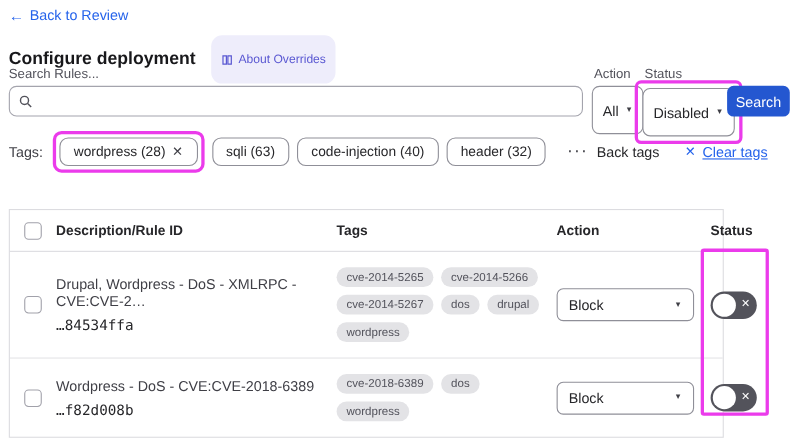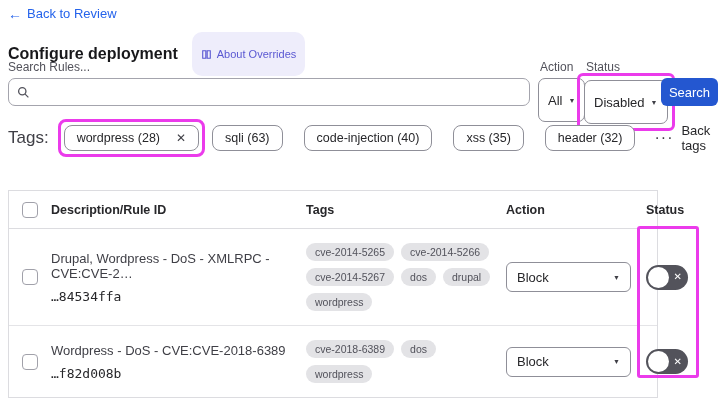--- a/index.html
+++ b/index.html
@@ -30,25 +30,25 @@
   .caret { font-size:7px; color:#3f3f46; }
   .action-dd { position:absolute; left:538px; top:78px; }
   .status-highlight { position:absolute; left:577px; top:73px; padding:4px;
     border:3px solid #eb3beb; border-radius:6px; }
   .search-btn { position:absolute; left:661px; top:78px; width:57px; height:28px;
     background:#2457d0; color:#fff; border:none; border-radius:6px; font-size:13px;
     font-family:"Liberation Sans", sans-serif; cursor:pointer; }
 
   
   .tags-row { position:absolute; left:8px; top:119px; display:flex; align-items:center; gap:7px; }
-  .tags-label { font-size:17px; color:#3f3f46; margin-right:2px; }
+  .tags-label { font-size:13px; color:#3f3f46; margin-right:2px; }
   .filter-pill { border:1px solid #8f8f98; border-radius:8px; background:#fff; font-size:12.5px;
     color:#27272a; padding:5px 12px; white-space:nowrap; cursor:pointer; }
   .selected-highlight { border:3px solid #eb3beb; border-radius:8px; padding:3px; }
-  .selected-pill { display:flex; align-items:flex-end; gap:16px; }
+  .selected-pill { display:flex; align-items:flex-end; gap:6px; }
   .pill-x { font-size:12px; color:#3f3f46; }
   .more-tags { display:flex; align-items:center; gap:8px; font-size:13px; color:#27272a;
     margin-left:12px; cursor:pointer; }
   .dots { font-size:16px; letter-spacing:1px; color:#3f3f46; line-height:1; }
   .clear-tags { display:flex; align-items:center; gap:6px; font-size:13px; color:#2563eb;
     margin-left:16px; cursor:pointer; }
   .clear-tags .link-text { text-decoration:underline; }
   .clear-x { font-size:12px; }
 
   
@@ -127,24 +127,23 @@
 <button class="search-btn">Search</button>
 
 <div class="tags-row">
   <span class="tags-label">Tags:</span>
   <span class="selected-highlight">
     <span class="filter-pill selected-pill">
       <span>wordpress (28)</span>
       <span class="pill-x">✕</span>
     </span>
   </span>
-  <span style="display:flex; gap:21px;align-items:center;">
+  <span style="display:flex; gap:7px;align-items:center;">
       <span class="filter-pill">sqli (63)</span>
       <span class="filter-pill">code-injection (40)</span>
-      <span class="filter-pill">xss (35)</span>
       <span class="filter-pill">header (32)</span>
     </span>
   <span class="more-tags">
     <span class="dots">···</span>
     <span>Back tags</span>
   </span>
   <span class="clear-tags">
     <span class="clear-x">✕</span>
     <span class="link-text">Clear tags</span>
   </span>

